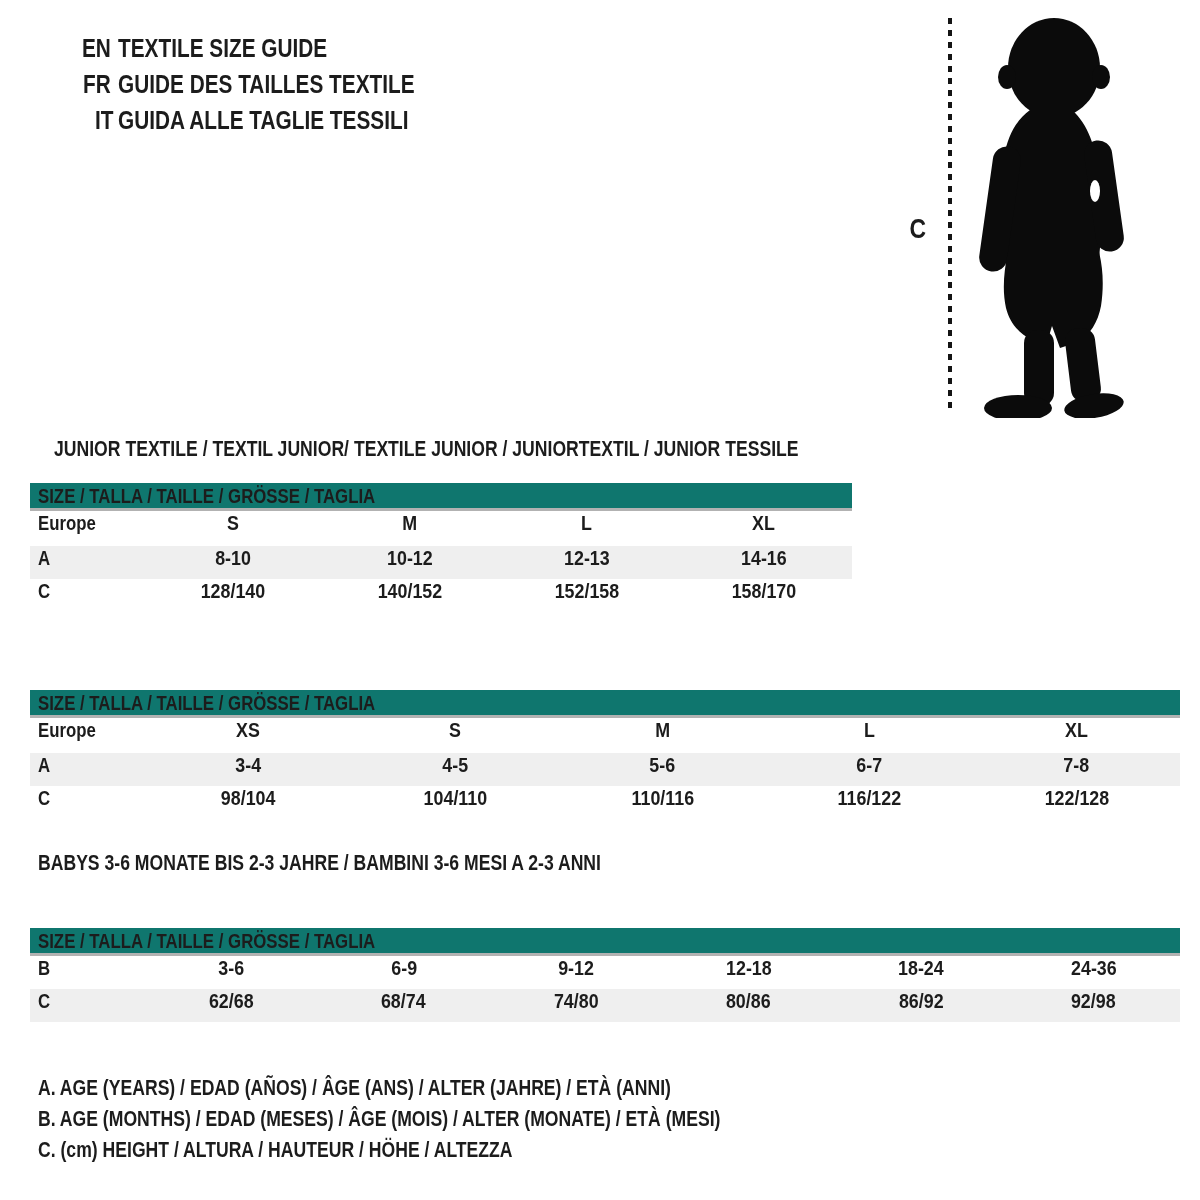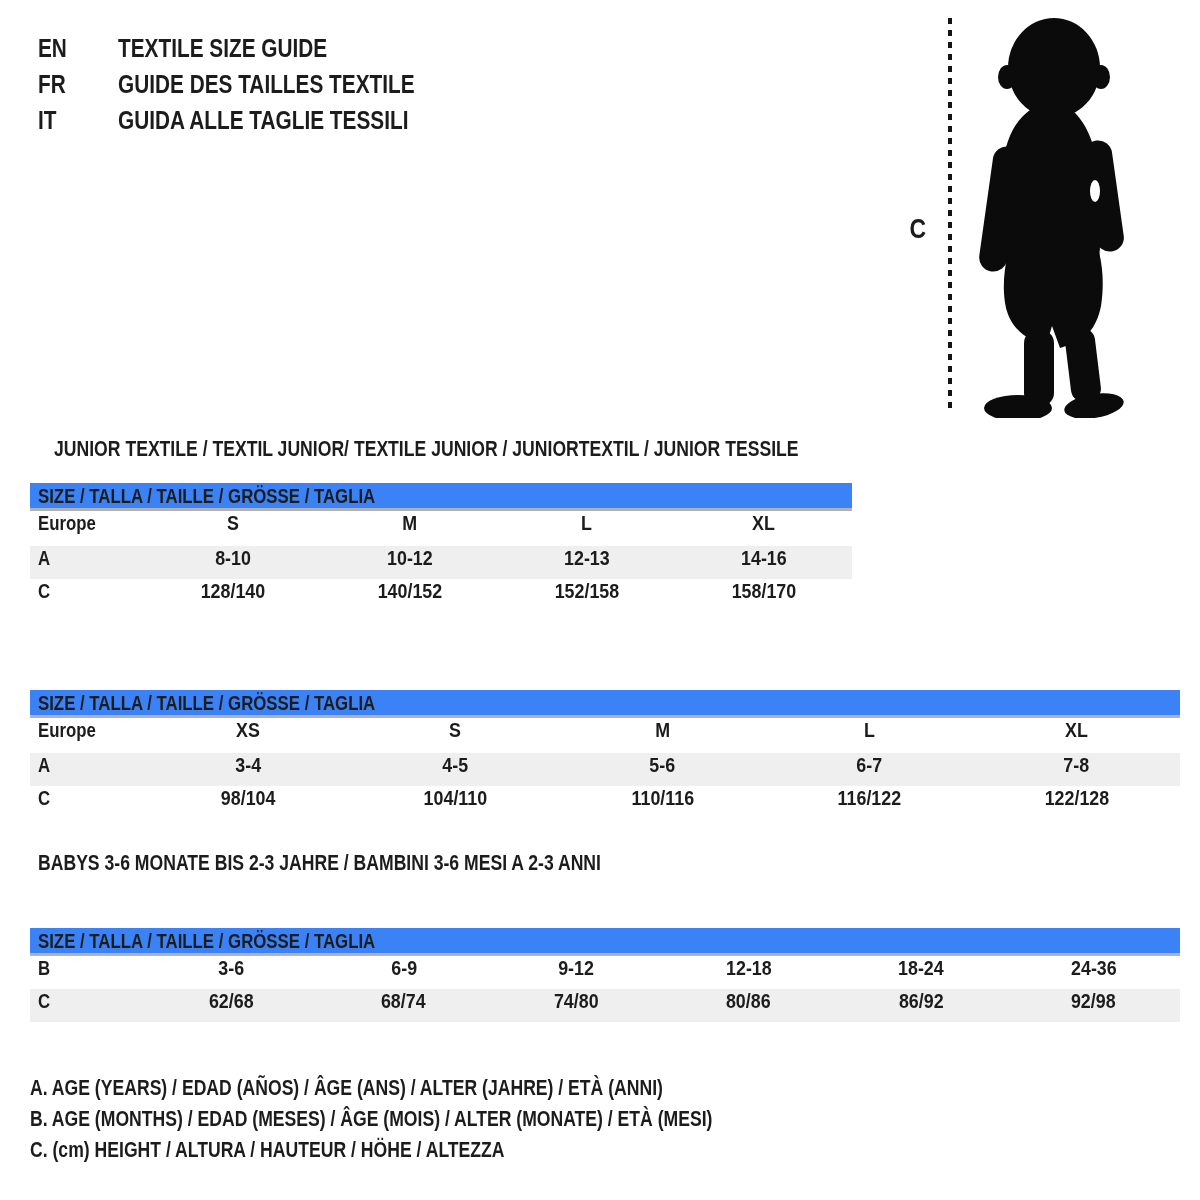--- a/index.html
+++ b/index.html
@@ -8,49 +8,49 @@
     font-family:"Liberation Sans", sans-serif; font-weight:bold; color:#1c1c1c;
     overflow:hidden;
   }
   
   .cx  { display:inline-block; transform:scaleX(0.80); transform-origin:0 50%; white-space:nowrap; }
   .cxc { display:inline-block; transform:scaleX(0.85); transform-origin:50% 50%; white-space:nowrap; }
 
   
   .lang { position:absolute; left:38px; top:30px; font-size:26px; }
   .lang-row { display:flex; height:36px; align-items:center; }
-  .lang-code { width:80px; }
+  .lang-code { width:80px;text-align:right; }
 
   
   .measure-line {
     position:absolute; left:948px; top:18px; width:4px; height:396px;
     background:repeating-linear-gradient(180deg,#141414 0 6px,transparent 6px 12px);
   }
   .measure-label { position:absolute; left:908px; top:214px; font-size:27px; }
   .baby-svg { position:absolute; left:966px; top:14px; width:172px; height:404px; }
 
   
   .sec-title { position:absolute; font-size:22px; line-height:26px; }
   .sub { font-size:0.62em; vertical-align:-0.28em; }
 
   
   .sg-table { position:absolute; }
   .size-bar {
-    height:25px; background:#3b82f6; border-bottom:3px solid #b2b2b2;
+    height:25px; background:#0f766e; border-bottom:3px solid #b2b2b2;
     display:flex; align-items:center; padding-left:8px; font-size:21px;
   }
   .t-row { display:flex; font-size:21px; }
   .h35 { height:35px; }
   .h33 { height:33px; }
   .shade { background:#efefef; }
   .c0 { width:115px; padding-left:8px; box-sizing:border-box; }
   .cc { flex:1; text-align:center; }
 
   
-  .footnotes { position:absolute; left:30px; top:1072px; font-size:22px; }
+  .footnotes { position:absolute; left:38px; top:1072px; font-size:22px; }
   .fn { height:31px; display:flex; align-items:center; }
 </style>
 </head>
 <body>
 
 <div id="canvas">
 
   <div class="lang">
     <div class="lang-row">
       <span class="lang-code"><span class="cx">EN</span></span>

